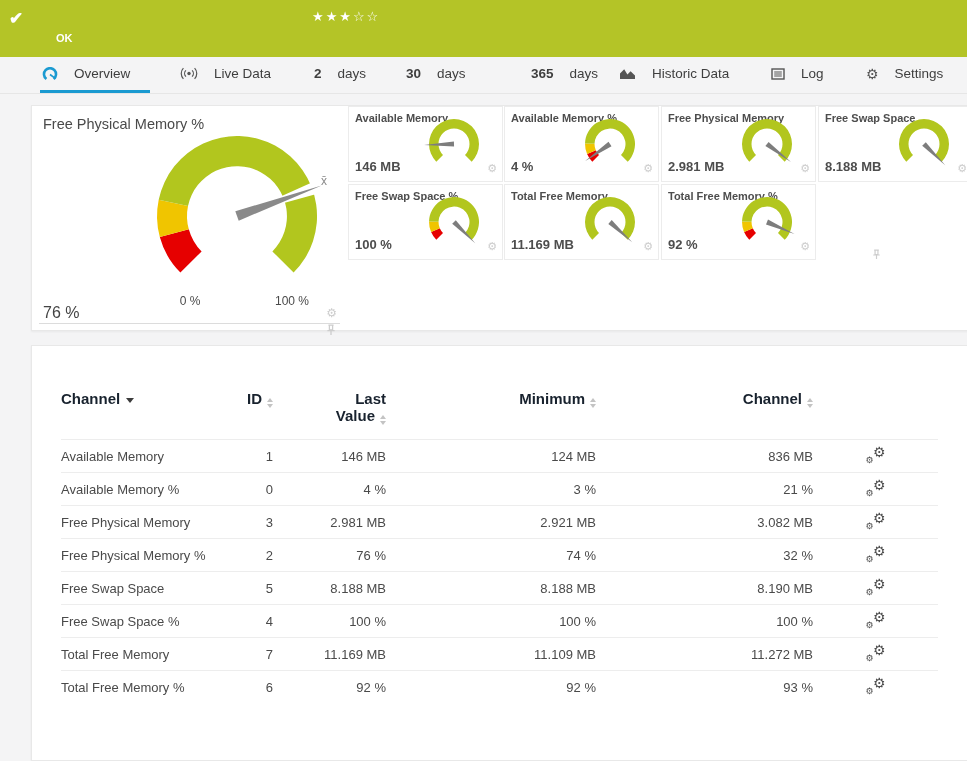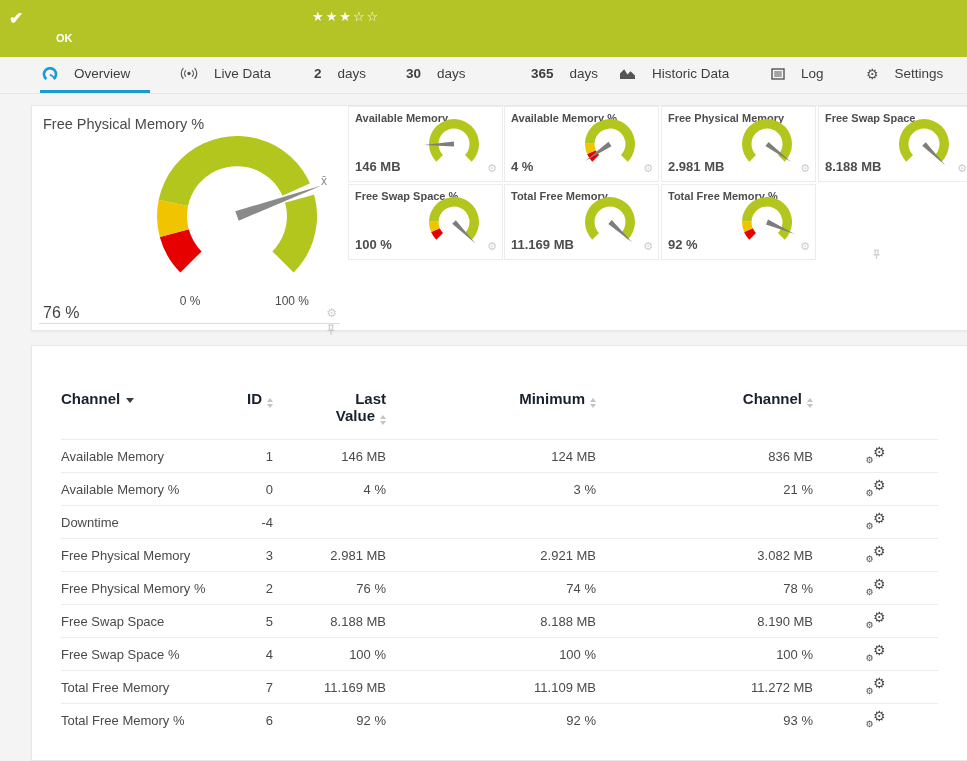--- a/index.html
+++ b/index.html
@@ -323,52 +323,40 @@
     <td>4 %</td>
     <td>3 %</td>
     <td>21 %</td>
     <td class="col-icon">
       <span class="gears">
         <span class="g-big">⚙</span><span class="g-small">⚙</span>
       </span>
     </td>
   </tr>
 
-  <tr>
-    <td class="col-channel">Downtime</td>
-    <td>-4</td>
-    <td></td>
-    <td></td>
-    <td></td>
-    <td class="col-icon">
-      <span class="gears">
-        <span class="g-big">⚙</span><span class="g-small">⚙</span>
-      </span>
-    </td>
-  </tr>
 
   <tr>
     <td class="col-channel">Free Physical Memory</td>
     <td>3</td>
     <td>2.981 MB</td>
     <td>2.921 MB</td>
     <td>3.082 MB</td>
     <td class="col-icon">
       <span class="gears">
         <span class="g-big">⚙</span><span class="g-small">⚙</span>
       </span>
     </td>
   </tr>
 
   <tr>
     <td class="col-channel">Free Physical Memory %</td>
     <td>2</td>
     <td>76 %</td>
     <td>74 %</td>
-    <td>78 %</td>
+    <td>32 %</td>
     <td class="col-icon">
       <span class="gears">
         <span class="g-big">⚙</span><span class="g-small">⚙</span>
       </span>
     </td>
   </tr>
 
   <tr>
     <td class="col-channel">Free Swap Space</td>
     <td>5</td>

